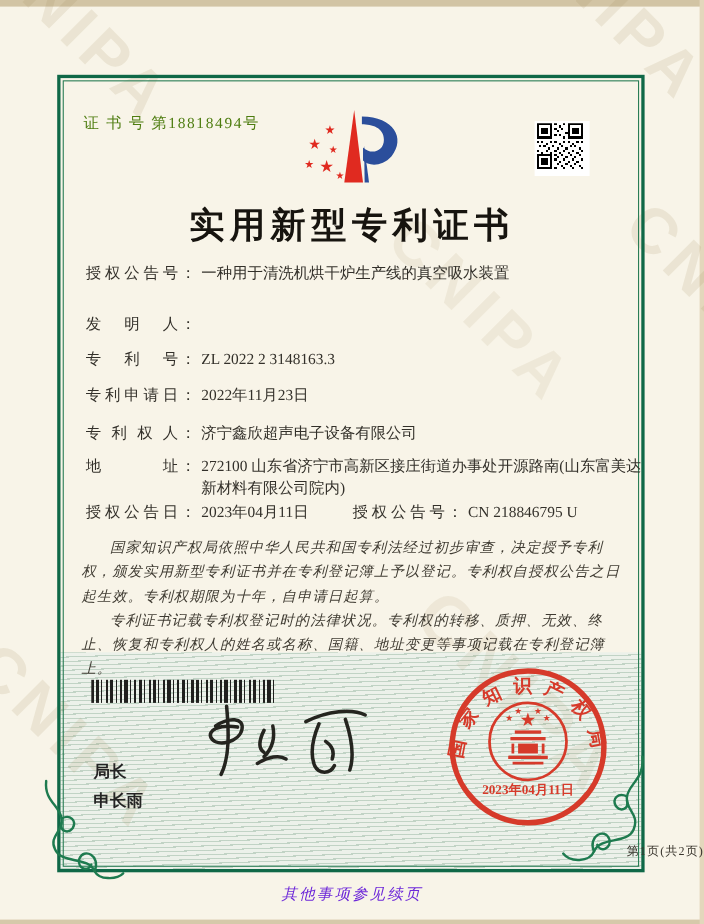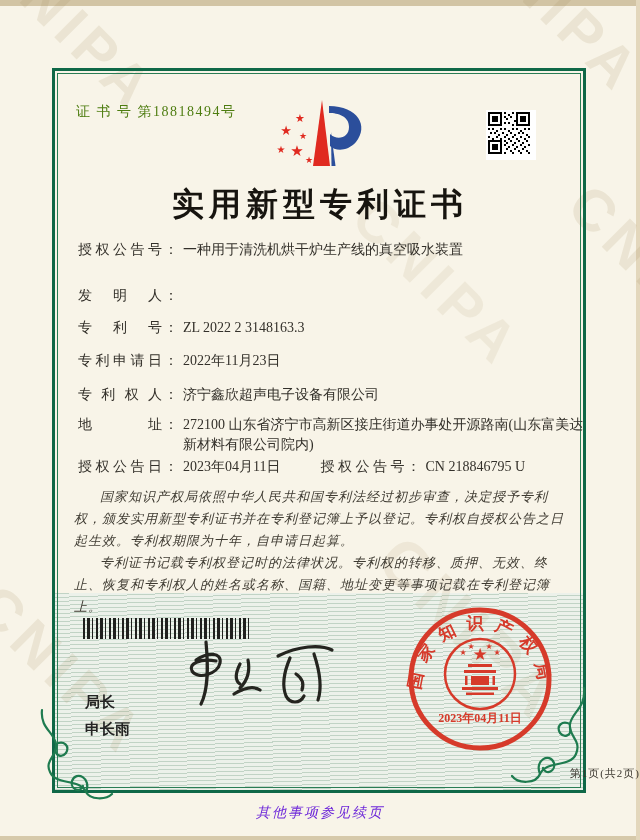--- a/index.html
+++ b/index.html
@@ -39,21 +39,21 @@
   .lbl{display:inline-block;width:84px;text-align:justify;text-align-last:justify;flex:none;}
   .colon{flex:none;margin:0 5px 0 2px;}
   .val{flex:none;}
   .val-wrap{width:402px;}
   .pair2{margin-left:40px;display:flex;}
   .r-name{top:240px;} .r-inventor{top:286px;} .r-patno{top:318px;}
   .r-filing{top:351px;} .r-patentee{top:385px;} .r-address{top:415px;} .r-grant{top:457px;}
   
   .legal{position:absolute;left:74px;top:487px;width:492px;z-index:3;
          font-size:13px;line-height:22px;font-style:italic;letter-spacing:1px;color:#3f3b32;}
-  .legal p{margin:0;text-indent:2em;font-family:Liberation Mono, monospace;}
+  .legal p{margin:0;text-indent:2em;}
   
   .barcode{position:absolute;left:83px;top:618px;width:168px;height:21px;z-index:3;
            background:repeating-linear-gradient(90deg,#20201e 0,#20201e 2px,transparent 2px,transparent 4px,#20201e 4px,#20201e 7px,transparent 7px,transparent 9px,#20201e 9px,#20201e 10px,transparent 10px,transparent 13px);}
   .officer{position:absolute;left:85px;top:660px;z-index:3;
            font-family:"Liberation Sans","DejaVu Sans",sans-serif;font-size:15px;
            font-weight:bold;color:#242424;line-height:27px;margin-top:28px;}
   .signature{position:absolute;left:168px;top:630px;width:180px;height:85px;z-index:3;}
   .seal{position:absolute;left:405px;top:604px;width:150px;height:150px;z-index:4;}
   .page-info{position:absolute;left:0;top:766px;width:640px;text-align:right;z-index:3;
              font-size:11px;color:#3a362e;letter-spacing:1px;}

